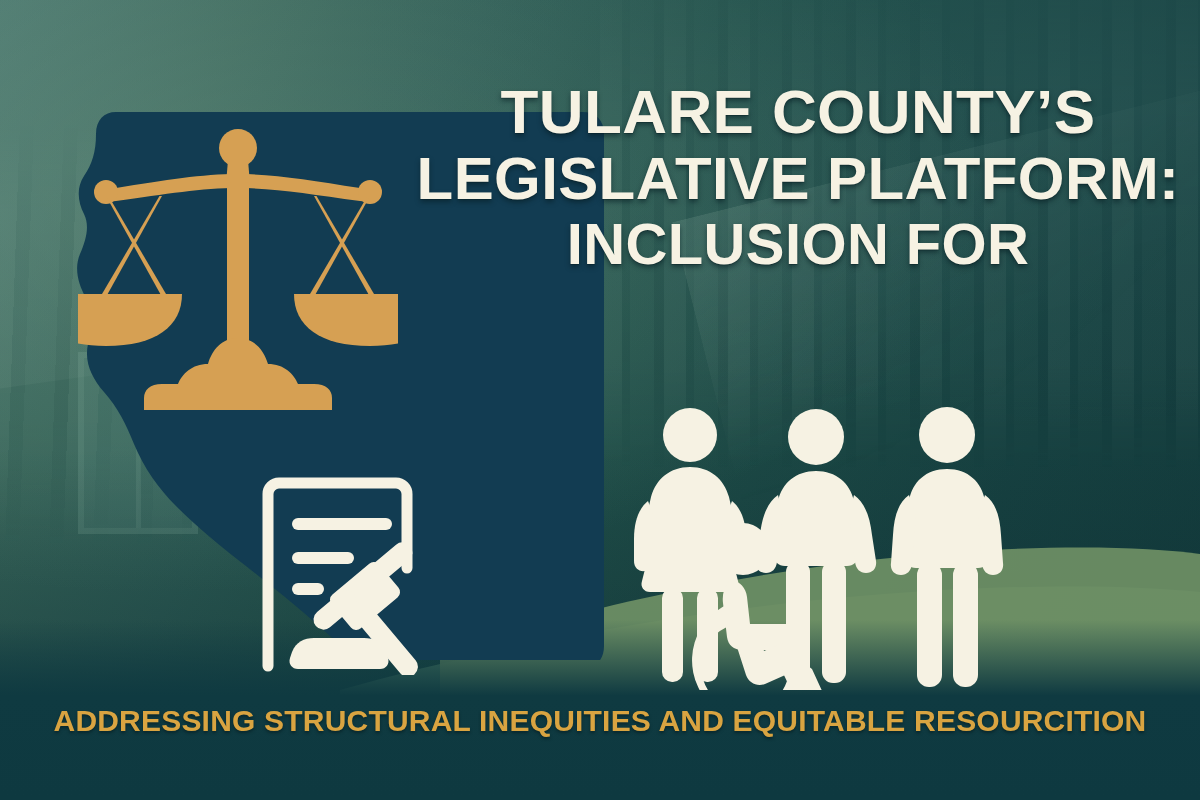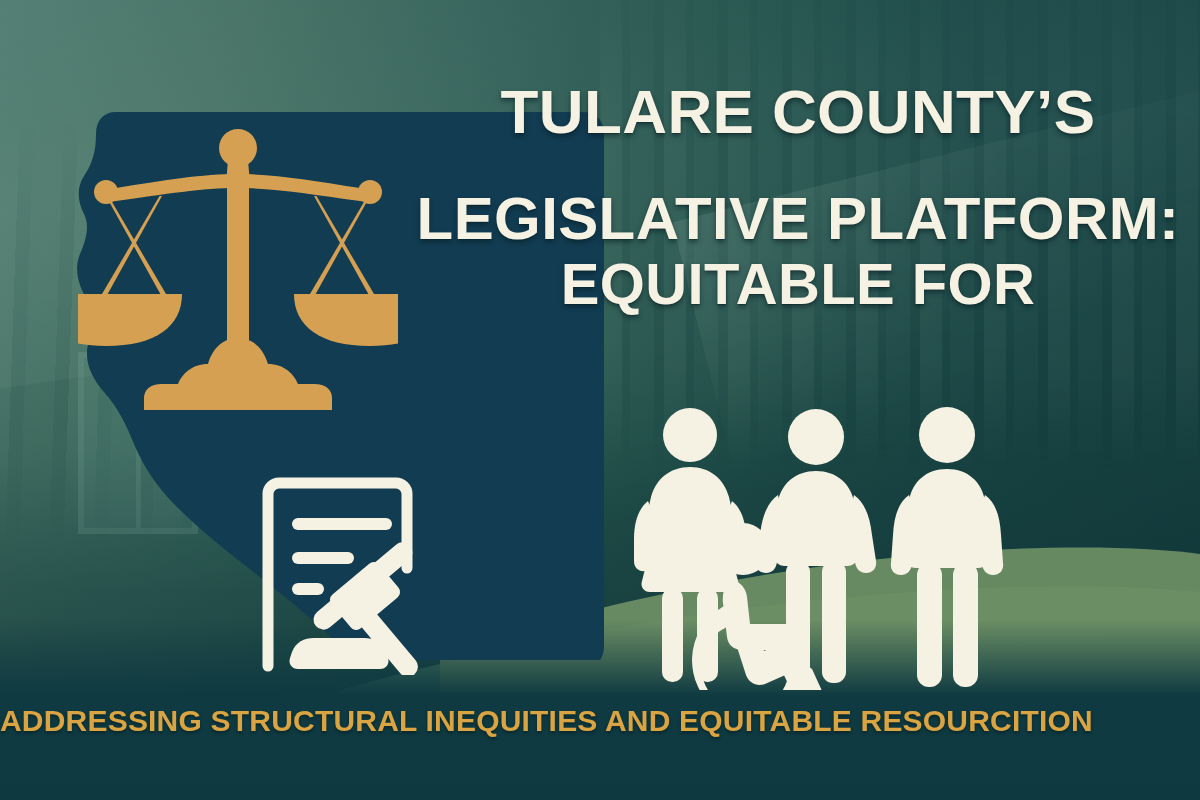--- a/index.html
+++ b/index.html
@@ -161,28 +161,28 @@
     font-weight: 700;
     font-size: 60px;
     line-height: 1.10;
     letter-spacing: .4px;
     text-shadow:
       0 3px 5px rgba(6,28,32,.55),
       0 1px 0 rgba(6,28,32,.35);
   }
   .headline .ln { display: block; white-space: nowrap; }
   .ln1 { font-size: 62px; }
-  .ln2 { font-size: 60px; margin-top: 40px; }
+  .ln2 { font-size: 60px; }
   .ln3 { font-size: 58px; }
   .ln4 { font-size: 57px; }
 
   .subtitle {
     position: absolute;
     left: 0; right: 0; top: 704px;
-    text-align: left;
+    text-align: center;
     color: #d9a441;
     font-weight: 700;
     font-size: 30px;
     letter-spacing: .2px;
     white-space: nowrap;
     text-shadow: 0 2px 3px rgba(5,26,30,.6);
   }
 </style>
 </head>
 <body>
@@ -385,18 +385,18 @@
                  A 62,62 0 1 0 183,284
                  L 161,276
                  A 44,44 0 1 1 116,218 Z"></path>
       </g>
     </g>
   </svg>
 
   <div class="headline">
     <span class="ln ln1">TULARE COUNTY’S</span>
     <span class="ln ln2">LEGISLATIVE PLATFORM:</span>
-    <span class="ln ln3">EQUITABLE FOR</span>
+    <span class="ln ln3">INCLUSION FOR</span>
   </div>
 
   <div class="subtitle">ADDRESSING STRUCTURAL INEQUITIES AND EQUITABLE RESOURCITION</div>
 
 </div>
 
 </body></html>

